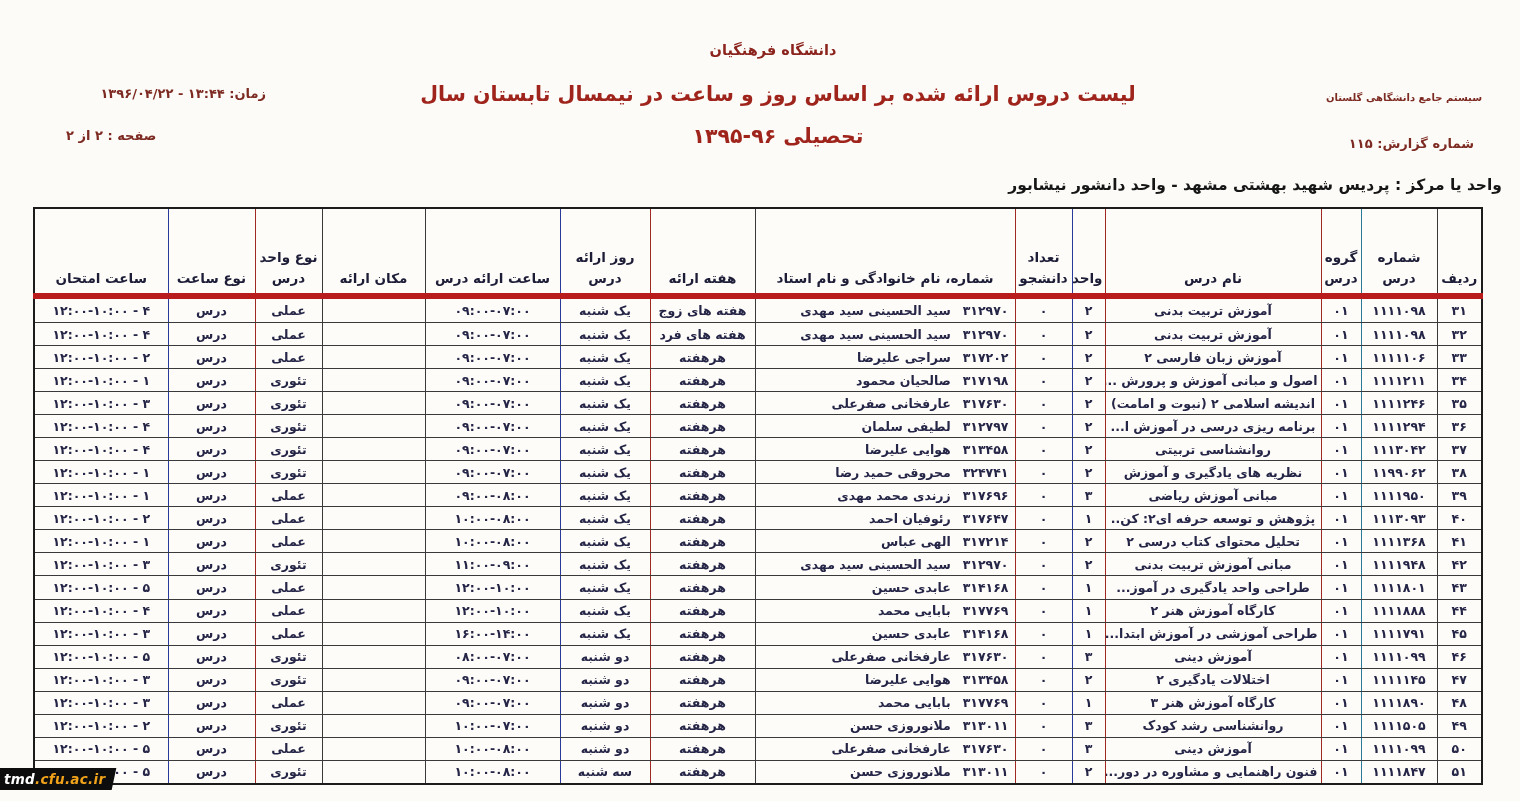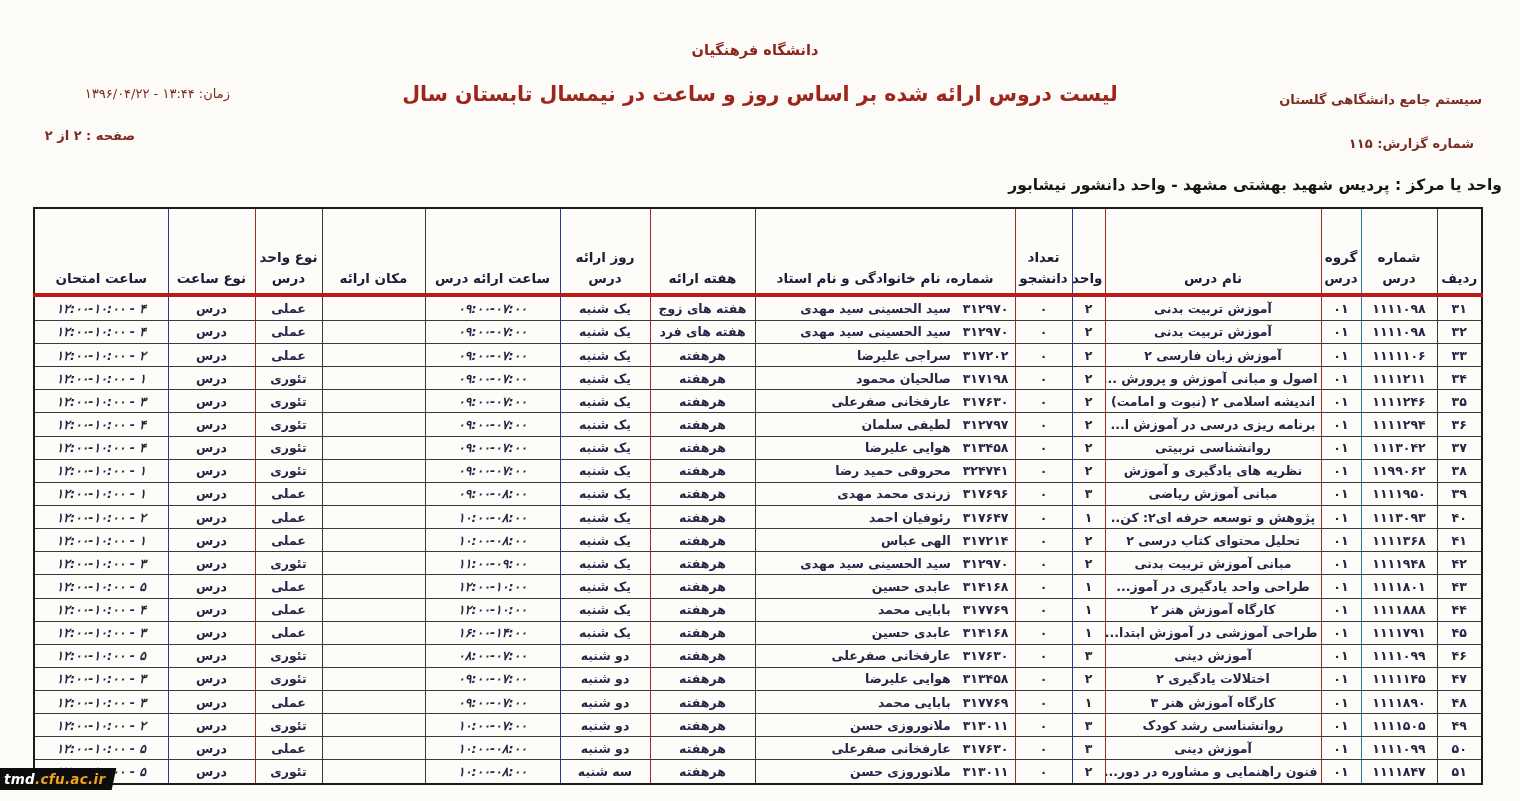--- a/index.html
+++ b/index.html
@@ -3,53 +3,53 @@
 <meta charset="utf-8">
 <style>
   html,body{margin:0;padding:0;background:#e8e8e4;}
   .page{
     position:relative;width:1520px;height:801px;overflow:hidden;
     background:#fcfbf7;
     font-family:"DejaVu Sans",sans-serif;
     color:#252547;
   }
   
-  .hdr{position:absolute;white-space:nowrap;}
+  .hdr{position:absolute;white-space:nowrap;padding-left:36px;}
   .university{top:42px;left:0;right:10px;text-align:center;font-size:14.5px;font-weight:bold;color:#8c241e;}
   .title1{top:82px;left:0;right:0;text-align:center;font-size:20.5px;font-weight:bold;color:#9e241c;direction:rtl;}
   .title2{top:124px;left:0;right:0;text-align:center;font-size:20.5px;font-weight:bold;color:#9e241c;direction:rtl;letter-spacing:1px;}
-  .sysname{top:92px;right:38px;font-size:13px;font-weight:bold;color:#7d2a22;direction:rtl;}
+  .sysname{top:92px;right:38px;font-size:10px;font-weight:bold;color:#7d2a22;direction:rtl;}
   .repno{top:136px;right:46px;font-size:13px;font-weight:bold;color:#7d2a22;direction:rtl;}
-  .timelbl{top:86px;left:30px;width:200px;text-align:right;font-size:13px;font-weight:normal;color:#7d2a22;direction:rtl;}
-  .pagelbl{top:128px;left:30px;width:105px;text-align:right;font-size:13px;font-weight:bold;color:#7d2a22;direction:rtl;}
+  .timelbl{top:86px;left:30px;width:200px;text-align:right;font-size:13px;font-weight:bold;color:#7d2a22;direction:rtl;}
+  .pagelbl{top:128px;left:30px;width:105px;text-align:left;font-size:13px;font-weight:bold;color:#7d2a22;direction:rtl;}
   .centerlbl{top:176px;right:18px;font-size:15.5px;font-weight:bold;color:#161616;direction:rtl;}
   
   .tblwrap{position:absolute;top:207px;left:33px;}
   table.ct{
     border-collapse:collapse;table-layout:fixed;
     width:1448px;height:578px;
     border:2px solid #1c1c1c;
     background:#fdfcf8;
   }
   .ct th,.ct td{
     border:1px solid #3a3a3a;
     overflow:hidden;white-space:nowrap;
     direction:rtl;
   }
   .ct thead th{
     height:80px;vertical-align:bottom;text-align:center;
     font-size:13.5px;font-weight:bold;color:#1d1d38;
     white-space:pre-line;line-height:1.55;padding:0 2px 4px 2px;
-    border-bottom:4px solid #b91c1c;
+    border-bottom:6px solid #b91c1c;
   }
   .ct tbody td{
     font-size:12.5px;font-weight:bold;text-align:center;
     color:#252547;padding:0 3px;
   }
-  .ct tbody td.ltr{direction:ltr;font-style:italic;}
+  .ct tbody td.ltr{direction:ltr;}
   .ct tbody td.instcell{text-align:right;padding-left:32px;padding-right:6px;}
   .instcell .inst-num{margin-left:12px;}
   
   .ct th:nth-child(1),.ct td:nth-child(1){border-left-color:#3a3a3a;}
   .ct th:nth-child(2),.ct td:nth-child(2){border-left-color:#2a7a9a;}
   .ct th:nth-child(3),.ct td:nth-child(3){border-left-color:#9e2a22;margin-left:48px;}
   .ct th:nth-child(4),.ct td:nth-child(4){border-left-color:#9e2a22;margin-left:11px;}
   .ct th:nth-child(5),.ct td:nth-child(5){border-left-color:#2a3a9a;}
   .ct th:nth-child(6),.ct td:nth-child(6){border-left-color:#9e2a22;}
   .ct th:nth-child(7),.ct td:nth-child(7){border-left-color:#3a3a3a;}
@@ -71,20 +71,21 @@
   }
   .watermark .wm-accent{color:#f0a21a;}
 </style>
 </head>
 <body>
 
 <div class="page">
 
   <div class="hdr university">دانشگاه فرهنگیان</div>
   <div class="hdr title1">لیست دروس ارائه شده بر اساس روز و ساعت در نیمسال تابستان سال</div>
+  <div class="hdr title2">تحصیلی ۹۶-۱۳۹۵</div>
   <div class="hdr sysname">سیستم جامع دانشگاهی گلستان</div>
   <div class="hdr repno">شماره گزارش: ۱۱۵</div>
   <div class="hdr timelbl">زمان: ۱۳:۴۴ - ۱۳۹۶/۰۴/۲۲</div>
   <div class="hdr pagelbl">صفحه : ۲ از ۲</div>
   <div class="hdr centerlbl">واحد یا مرکز : پردیس شهید بهشتی مشهد - واحد دانشور نیشابور</div>
 
   <div class="tblwrap">
     <table class="ct" dir="rtl">
       <colgroup>
         <col style="width:45px">

